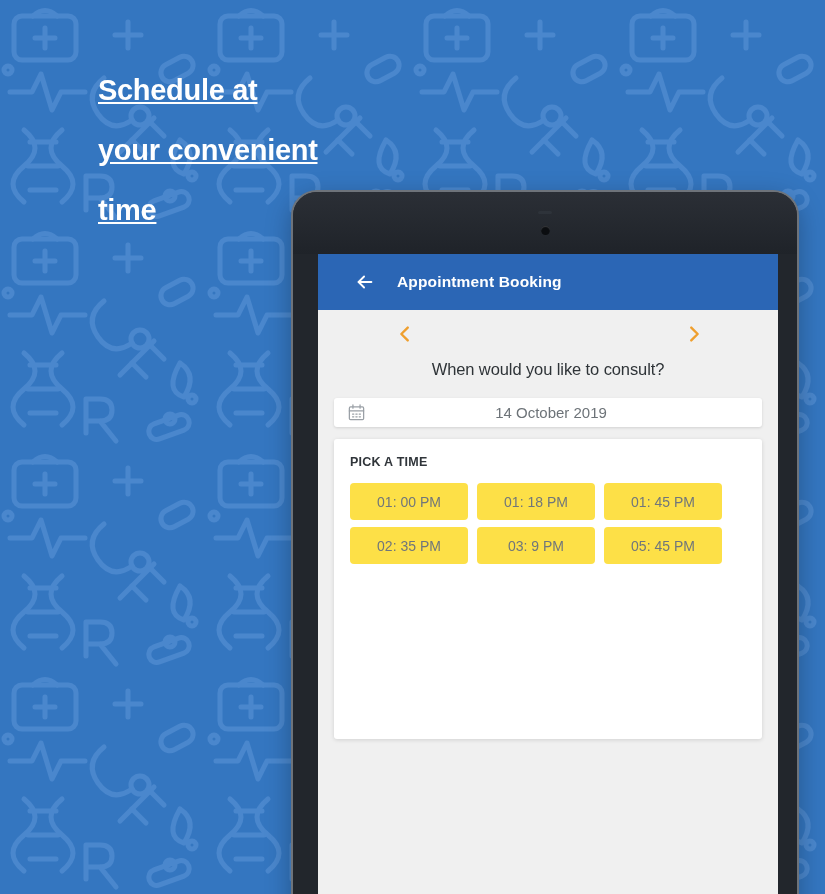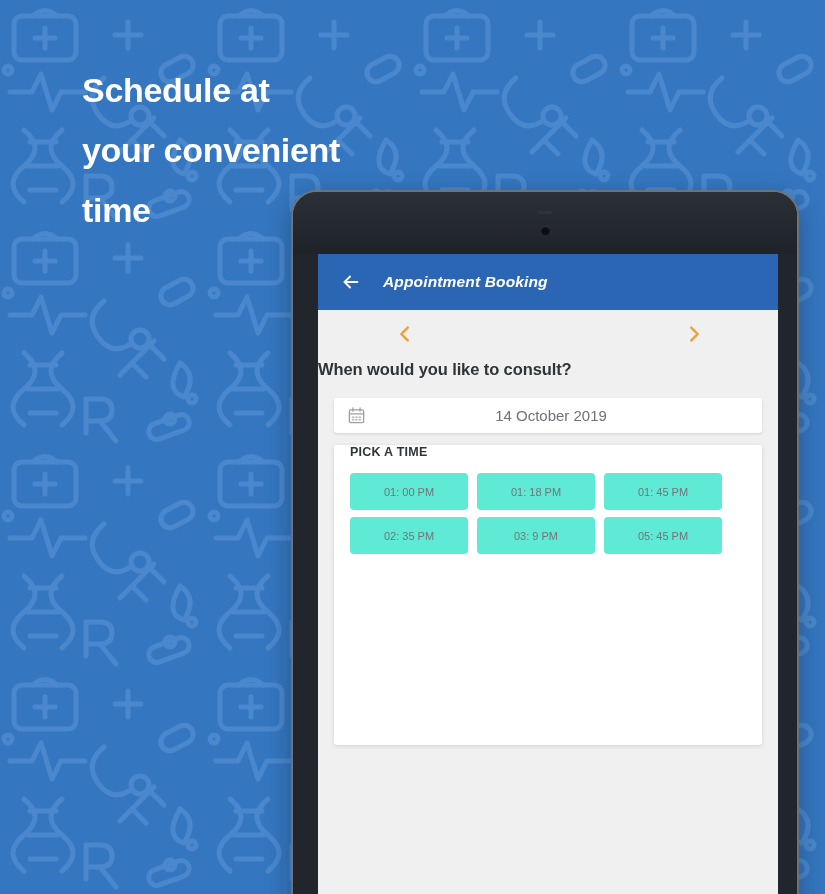--- a/index.html
+++ b/index.html
@@ -27,29 +27,30 @@
     position: absolute;
     left: 0; top: 0;
     width: 825px;
     height: 894px;
     opacity: 1;
   }
 
   
   #headline {
     position: absolute;
-    left: 82px;
+    left: 98px;
     top: 60px;
     width: 420px;
     color: #ffffff;
-    font-size: 34px;
+    font-size: 29px;
     line-height: 60px;
     font-weight: bold;
     letter-spacing: -0.3px;
     white-space: pre-line;
+    text-decoration: underline;
   }
 
   
   #tablet {
     position: absolute;
     left: 291px;
     top: 190px;
     width: 508px;
     height: 740px;
     border-radius: 26px 26px 20px 20px;
@@ -95,23 +96,22 @@
     overflow: hidden;
   }
 
   
   #appbar {
     position: relative;
     height: 56px;
     background: #2b66b5;
     display: flex;
     align-items: center;
-    padding-left: 22px;
+    padding-left: 36px;
     box-sizing: border-box;
-    font-style: italic;
   }
   #back-arrow {
     width: 22px; height: 22px;
     flex: 0 0 auto;
     cursor: pointer;
   }
   #appbar-title {
     margin-left: 21px;
     color: #ffffff;
     font-size: 15.5px;
@@ -129,32 +129,33 @@
     position: absolute;
     top: 13px;
     width: 22px; height: 22px;
     cursor: pointer;
   }
   #chev-prev { left: 76px; }
   #chev-next { right: 73px; }
 
   
   #question {
+    text-align: center;
     color: #2f3438;
     font-size: 16.5px;
-    font-weight: bold;
+    font-weight: normal;
     padding-top: 2px;
     letter-spacing: -0.1px;
   }
 
   
   #date-field {
     position: relative;
     margin: 19px 16px 0 16px;
-    height: 35px;
+    height: 29px;
     background: #ffffff;
     border-radius: 3px;
     box-shadow: 0 1px 3px rgba(0,0,0,0.13);
     display: flex;
     align-items: center;
     cursor: pointer;
   }
   #cal-icon {
     margin-left: 13px;
     width: 19px; height: 19px;
@@ -167,46 +168,46 @@
     color: #6d7378;
     font-size: 15px;
   }
 
   
   #time-card {
     margin: 12px 16px 0 16px;
     background: #ffffff;
     border-radius: 3px;
     box-shadow: 0 1px 4px rgba(0,0,0,0.13);
-    padding: 0 16px 22px 16px;
+    padding: 16px 16px 22px 16px;
     min-height: 300px;
     box-sizing: border-box;
   }
   #pick-a-time-label {
     color: #30353a;
     font-size: 12.5px;
     font-weight: bold;
     letter-spacing: 0.25px;
     margin-bottom: 14px;
   }
   #slot-grid {
     display: flex;
     flex-wrap: wrap;
     gap: 7px 9px;
   }
   .slot {
     width: 118px;
     height: 37px;
-    background: #5eead4;
+    background: #fde047;
     border-radius: 4px;
     display: flex;
     align-items: center;
     justify-content: center;
     color: #70767b;
-    font-size: 11px;
+    font-size: 14px;
     cursor: pointer;
     box-sizing: border-box;
   }
 </style>
 </head>
 <body>
 
 <div id="stage">
 
   <svg id="doodle-bg" viewBox="0 0 825 894" xmlns="http://www.w3.org/2000/svg" aria-hidden="true">

